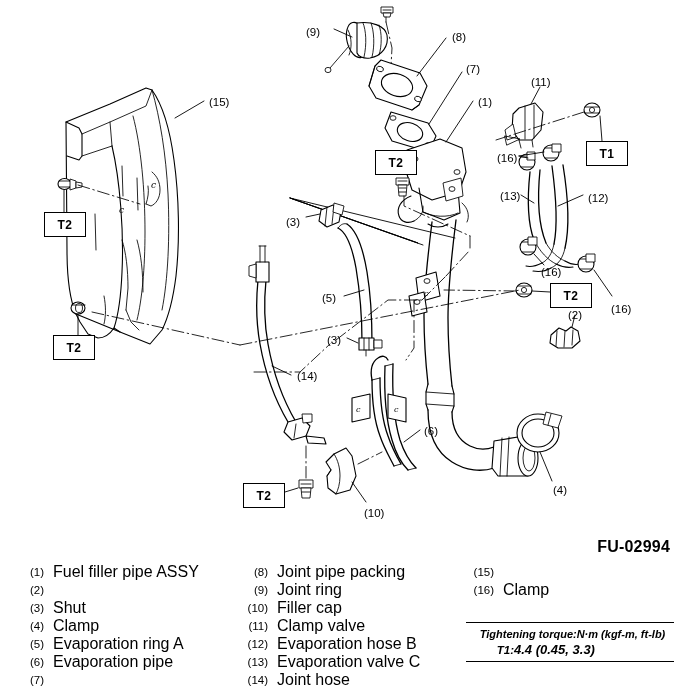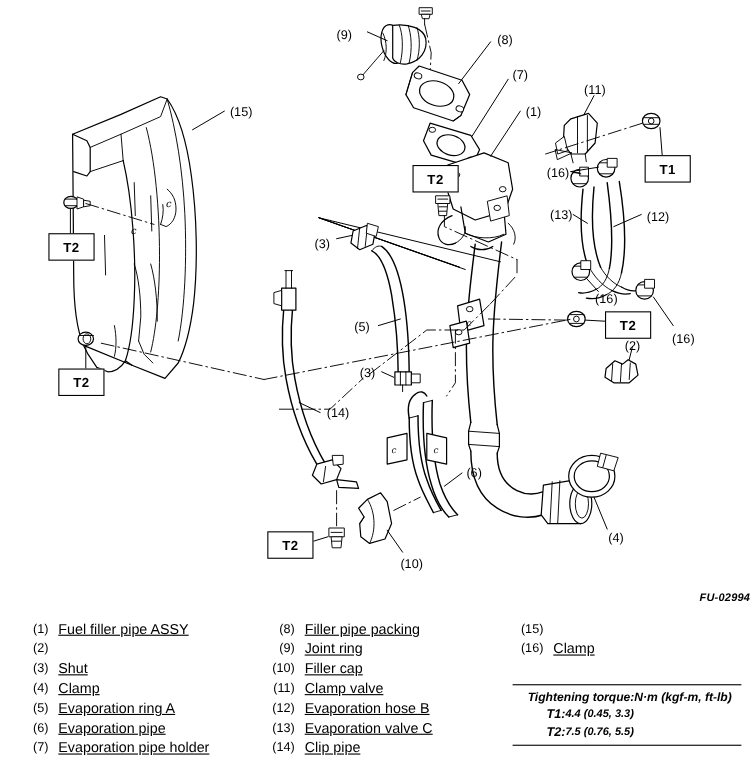--- a/index.html
+++ b/index.html
@@ -22,53 +22,53 @@
   
   .tbox{
     position:absolute;border:1.3px solid #000;background:#fff;
     font-size:12px;font-weight:bold;line-height:1;
     display:flex;align-items:center;justify-content:center;
     width:40px;height:23px;letter-spacing:.5px;
   }
 
   
   #fig-code{
-    position:absolute;right:0;top:538px;
-    font-size:10px;font-weight:bold;letter-spacing:.2px;white-space:nowrap;font-style:italic;
+    position:absolute;right:12px;top:538px;
+    font-size:16px;font-weight:bold;letter-spacing:.2px;white-space:nowrap;
   }
 
   
   #legend{position:absolute;left:0;top:563px;width:682px;height:134px;}
   .legend-col{position:absolute;top:0;}
   #legend-col-1{left:8px;width:225px;}
   #legend-col-2{left:232px;width:225px;}
   #legend-col-3{left:458px;width:224px;}
   .legend-row{height:18px;display:flex;align-items:flex-start;}
   .legend-num{
     width:36px;text-align:right;padding-right:9px;
     font-size:11.5px;line-height:18px;flex:none;
   }
-  .legend-label{font-size:13px;line-height:18px;white-space:nowrap;text-decoration:underline;}
+  .legend-label{font-size:16px;line-height:18px;white-space:nowrap;}
 
   
   #torque-table{
     position:absolute;left:466px;top:622px;width:208px;
     border-top:1.6px solid #000;border-bottom:1.6px solid #000;
     padding:3px 0 3px 0;
   }
   #torque-title{
     font-size:11px;font-style:italic;font-weight:bold;
     line-height:16px;padding-left:5px;white-space:nowrap;text-align:center;
   }
   .torque-row{display:flex;line-height:16px;padding-left:5px;}
   .torque-key{
     width:34px;font-size:11.5px;font-style:italic;font-weight:bold;
     text-align:right;padding-left:9px;flex:none;
   }
-  .torque-val{font-size:10px;font-style:italic;font-weight:bold;white-space:nowrap;}
+  .torque-val{font-size:13px;font-style:italic;font-weight:bold;white-space:nowrap;}
 </style>
 </head>
 <body>
 
 <div id="diagram-area">
 
   <svg id="diagram-svg" width="682" height="555" viewBox="0 0 682 555" xmlns="http://www.w3.org/2000/svg">
     <defs>
       <style>
         .ln{fill:none;stroke:#000;stroke-width:1.1;stroke-linecap:round;stroke-linejoin:round;}
@@ -468,27 +468,26 @@
       <div class="legend-row">
         <span class="legend-num">(5)</span>
         <span class="legend-label">Evaporation ring A</span>
       </div>
       <div class="legend-row">
         <span class="legend-num">(6)</span>
         <span class="legend-label">Evaporation pipe</span>
       </div>
       <div class="legend-row">
         <span class="legend-num">(7)</span>
-        <span class="legend-label">Evaporation pipe holder</span>
       </div>
     </div>
   <div class="legend-col" id="legend-col-2">
       <div class="legend-row">
         <span class="legend-num">(8)</span>
-        <span class="legend-label">Filler pipe packing</span>
+        <span class="legend-label">Joint pipe packing</span>
       </div>
       <div class="legend-row">
         <span class="legend-num">(9)</span>
         <span class="legend-label">Joint ring</span>
       </div>
       <div class="legend-row">
         <span class="legend-num">(10)</span>
         <span class="legend-label">Filler cap</span>
       </div>
       <div class="legend-row">
@@ -498,37 +497,33 @@
       <div class="legend-row">
         <span class="legend-num">(12)</span>
         <span class="legend-label">Evaporation hose B</span>
       </div>
       <div class="legend-row">
         <span class="legend-num">(13)</span>
         <span class="legend-label">Evaporation valve C</span>
       </div>
       <div class="legend-row">
         <span class="legend-num">(14)</span>
-        <span class="legend-label">Clip pipe</span>
+        <span class="legend-label">Joint hose</span>
       </div>
     </div>
   <div class="legend-col" id="legend-col-3">
       <div class="legend-row">
         <span class="legend-num">(15)</span>
       </div>
       <div class="legend-row">
         <span class="legend-num">(16)</span>
         <span class="legend-label">Clamp</span>
       </div>
     </div>
 </div>
 
 <div id="torque-table">
   <div id="torque-title">Tightening torque:N·m (kgf-m, ft-lb)</div>
   <div class="torque-row">
     <span class="torque-key">T1:</span>
     <span class="torque-val">4.4 (0.45, 3.3)</span>
   </div>
-  <div class="torque-row">
-    <span class="torque-key">T2:</span>
-    <span class="torque-val">7.5 (0.76, 5.5)</span>
-  </div>
 </div>
 
 </body></html>

